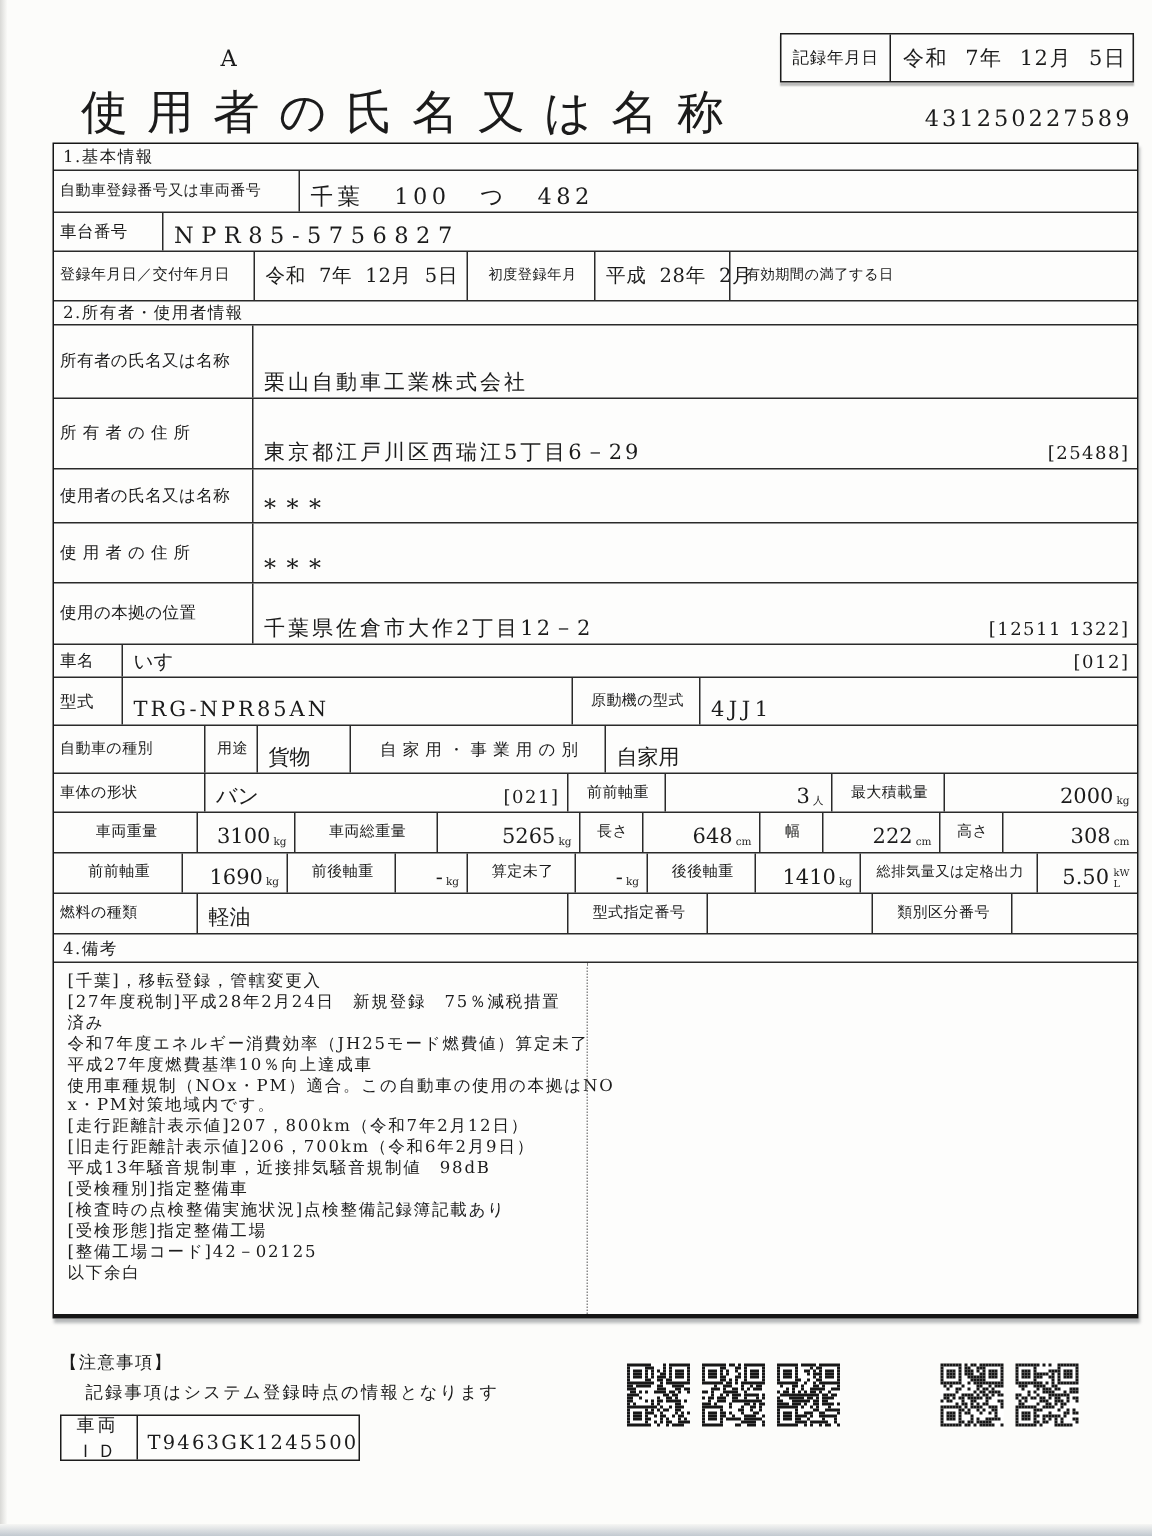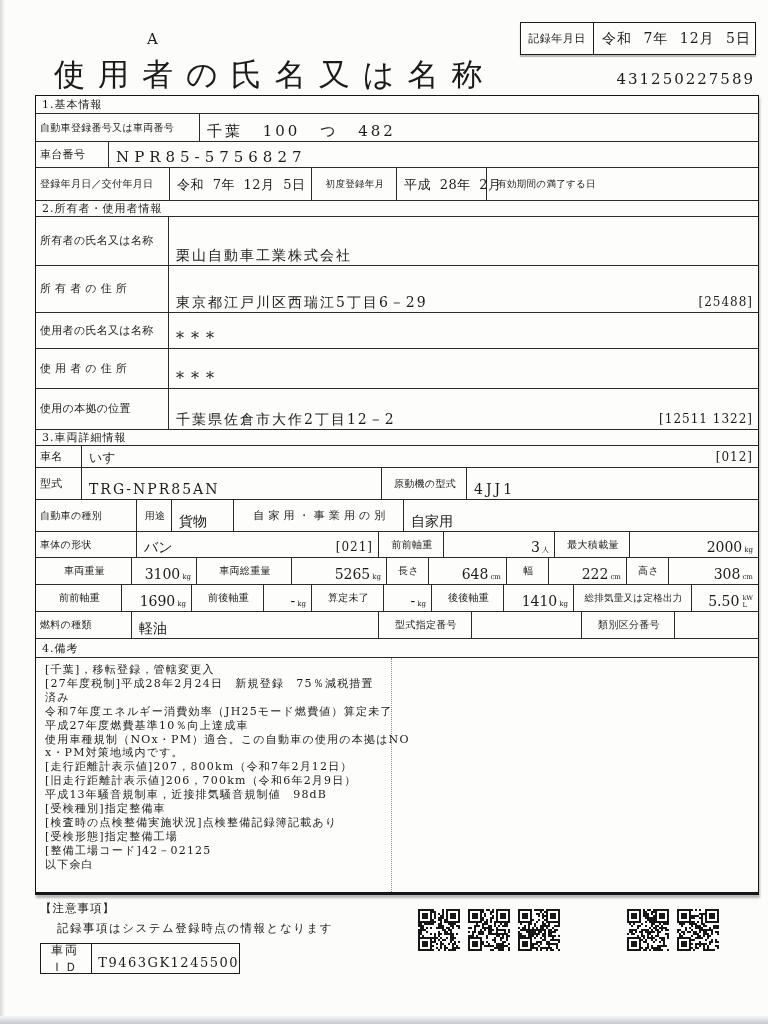--- a/index.html
+++ b/index.html
@@ -122,21 +122,20 @@
     </div>
 
     <div class="tr" style="height:41px">
       <div class="c lb" style="width:132px;font-size:11px">使用の本拠の位置</div>
       <div class="c vl grow sp2">
         <span>千葉県佐倉市大作2丁目12－2</span>
         <span class="code">[12511 1322]</span>
       </div>
     </div>
 
-    <div class="tr sec" style="height:16px">3.車両詳細情報</div>
 
     <div class="tr" style="height:22px">
       <div class="c lb" style="width:45px;font-size:11px">車名</div>
       <div class="c vl grow" style="font-size:13px">
         <span>いすゞ</span>
         <span class="code">[012]</span>
       </div>
     </div>
 
     <div class="tr" style="height:32px">

